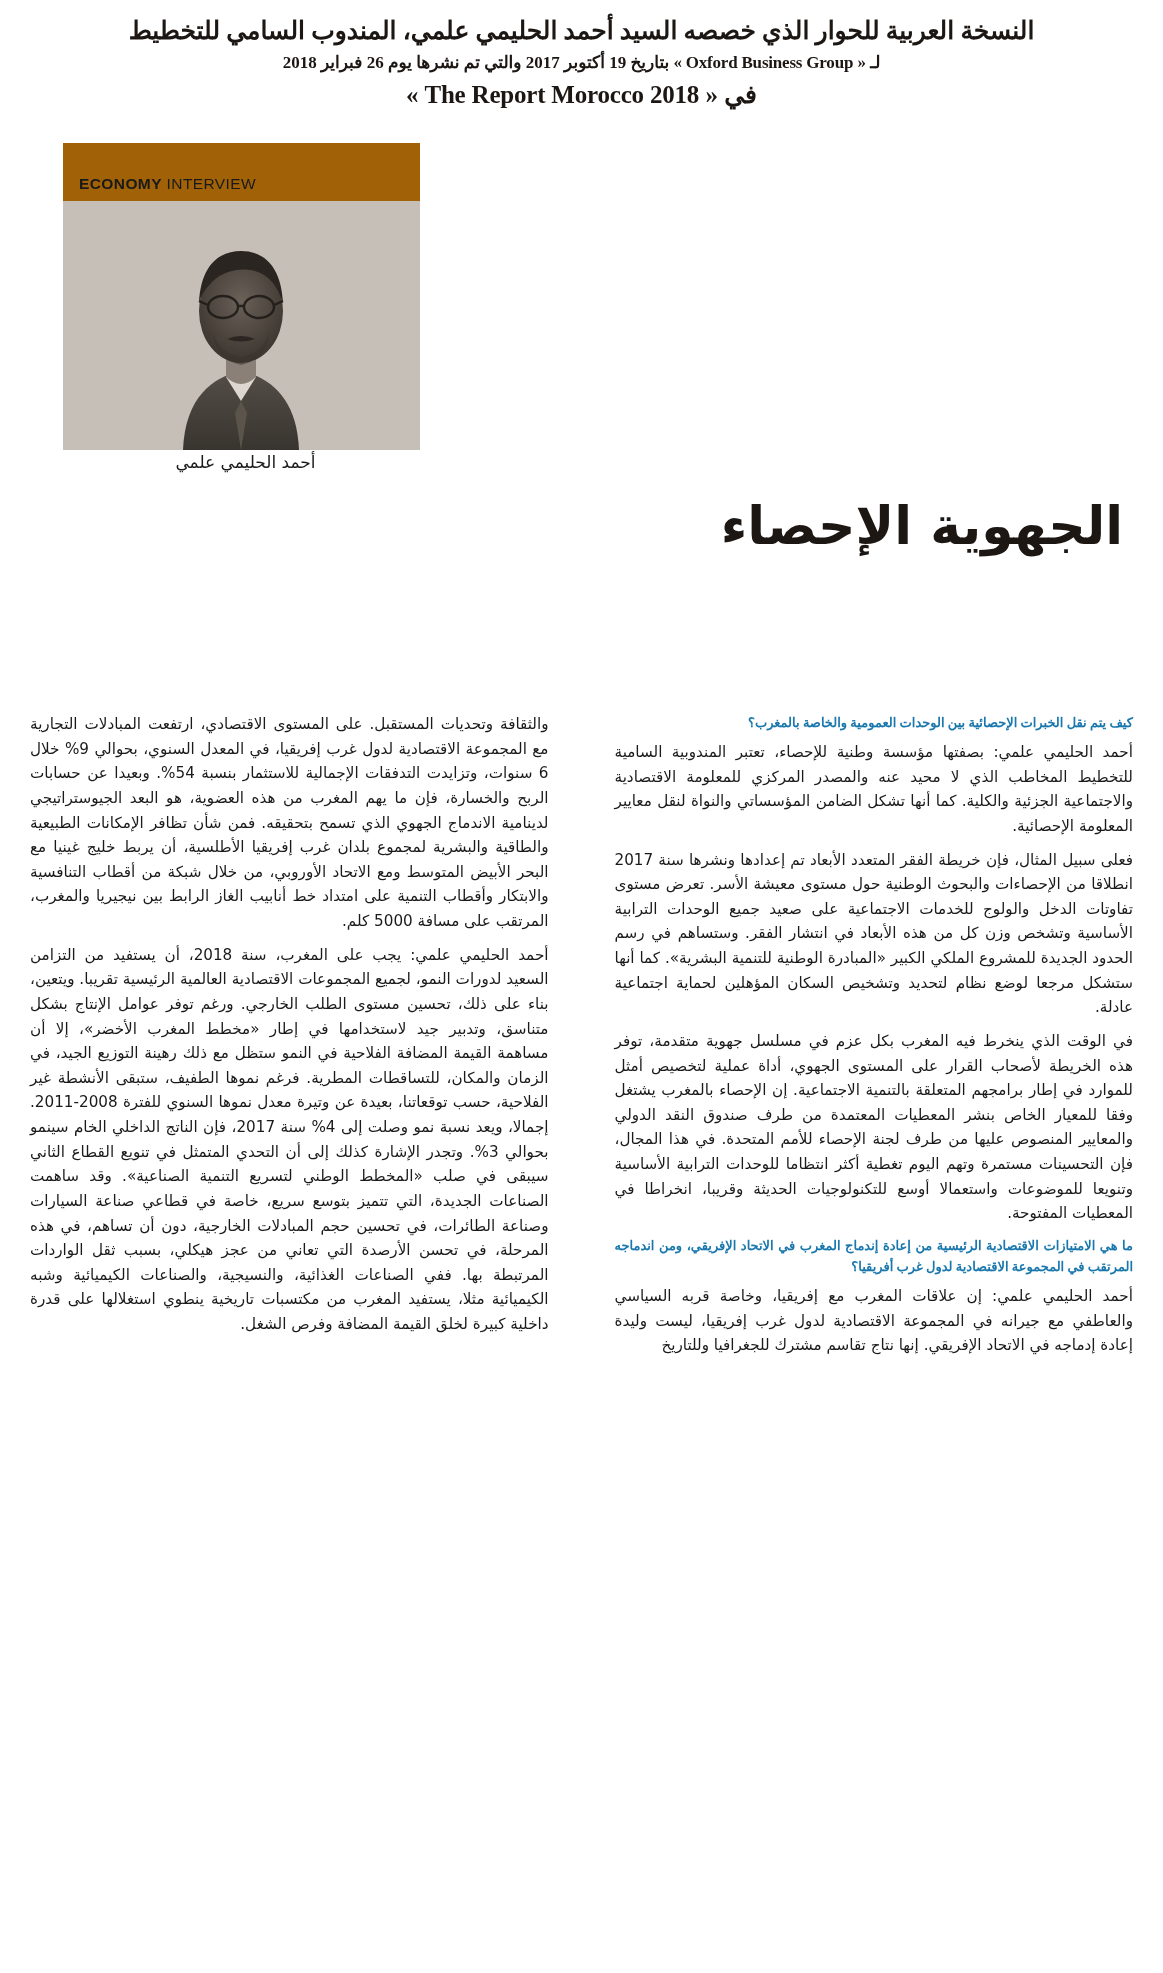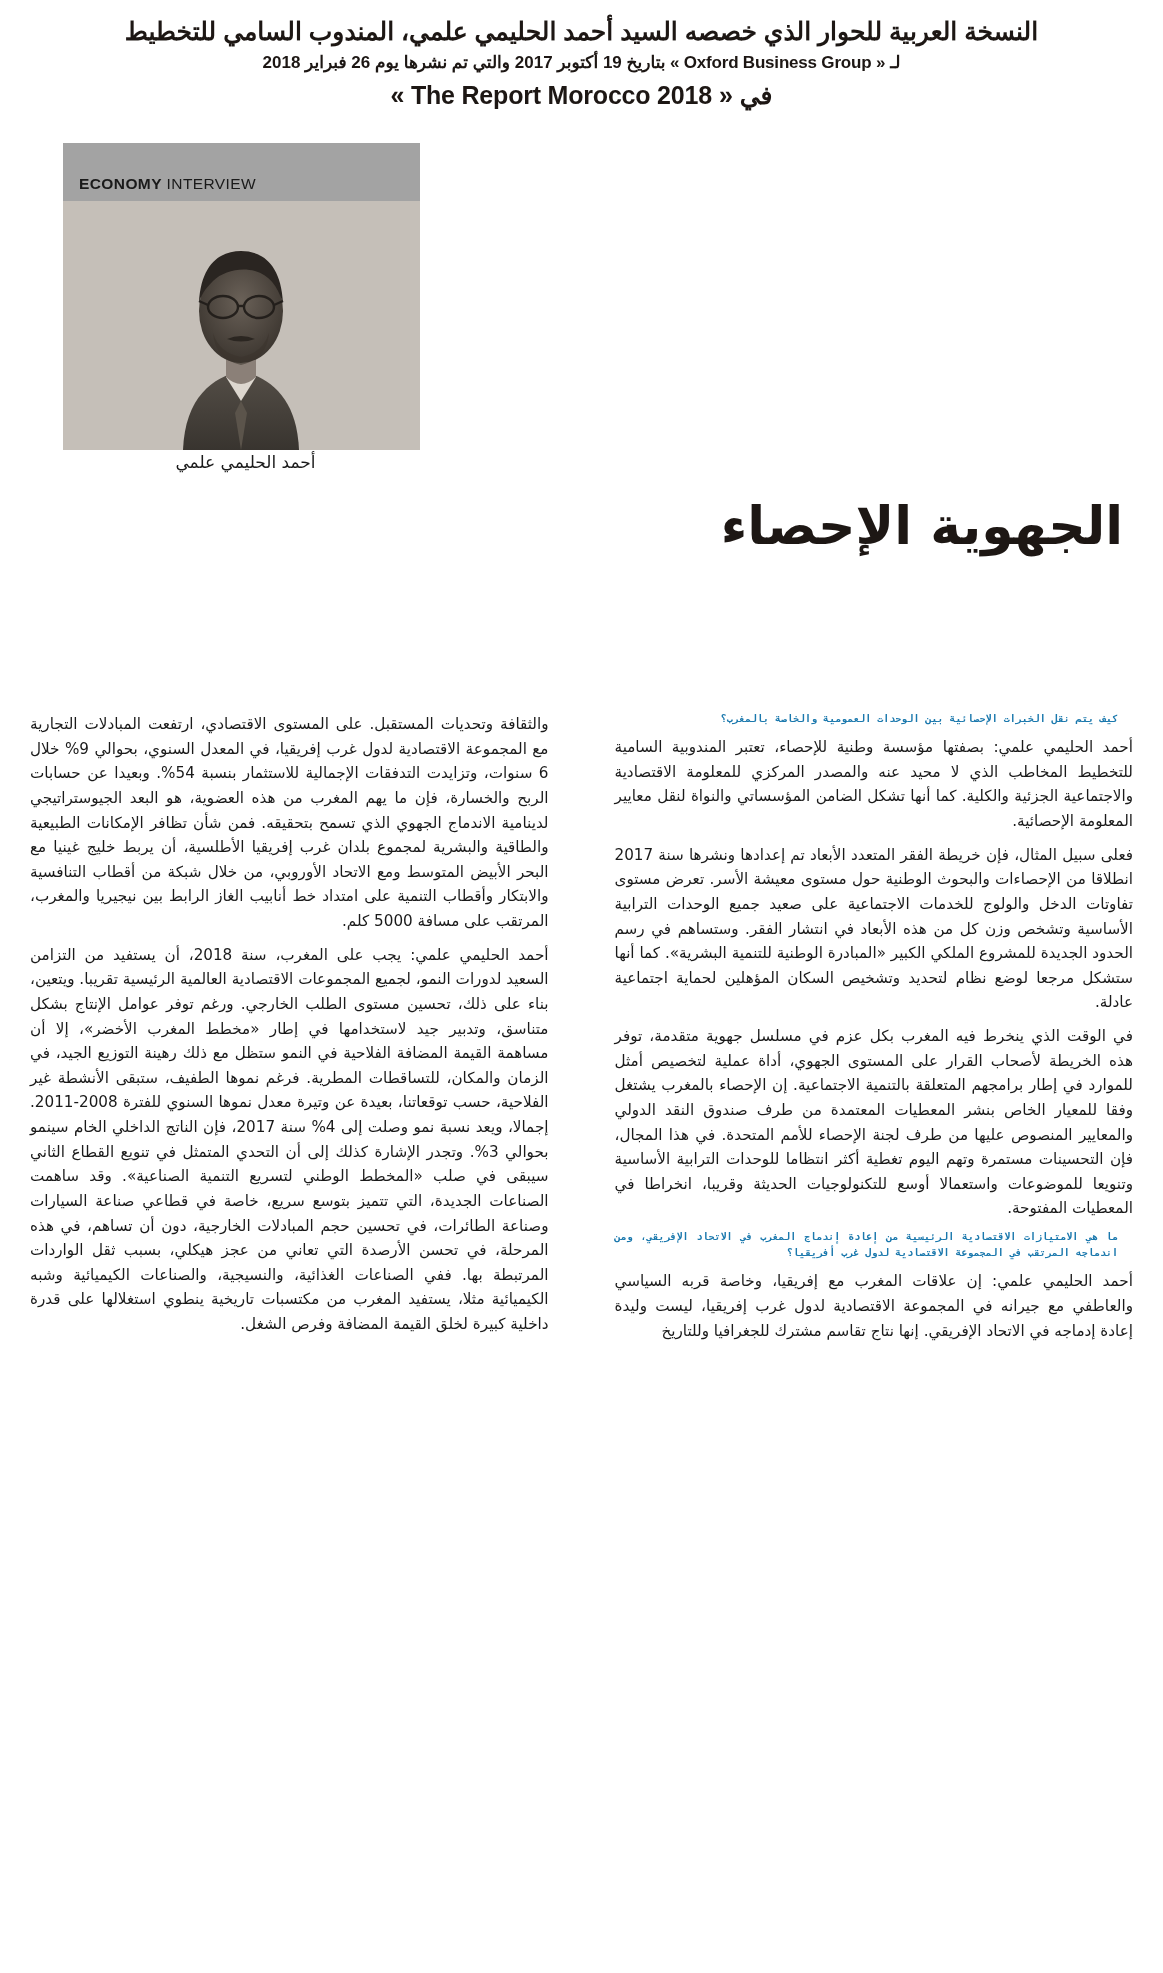--- a/index.html
+++ b/index.html
@@ -28,21 +28,21 @@
   
   .header-note {
     position: absolute;
     top: 12px;
     right: 30px;
     left: 30px;
     text-align: center;
     direction: rtl;
   }
   .header-note .hline {
-    font-family: Liberation Sans, sans-serif;
+    font-family: Liberation Serif, serif;
     font-weight: bold;
     font-size: 25px;
     line-height: 1.52;
     color: #1d1714;
     letter-spacing: -0.2px;
     white-space: nowrap;
   }
   .header-note .hline.l1 { font-size: 25px; }
   .header-note .hline.l2 { font-size: 17px; }
   .header-note .hline.l3 { font-size: 25px; }
@@ -53,21 +53,21 @@
     top: 143px;
     left: 63px;
     width: 357px;
     height: 307px;
   }
   .banner {
     position: absolute;
     top: 0; left: 0;
     width: 357px;
     height: 58px;
-    background: #a3a3a3;
+    background: #a16207;
     direction: ltr;
     text-align: left;
   }
   .banner-text {
     position: absolute;
     left: 16px;
     bottom: 8px;
     font-family: "Liberation Sans", sans-serif;
     font-size: 15.5px;
     letter-spacing: 0.4px;
@@ -143,26 +143,26 @@
     align-items: flex-start;
   }
   .col {
     flex: 1 1 0;
     min-width: 0;
     direction: rtl;
     text-align: justify;
     text-align-last: right;
   }
   .q {
-    font-family: Liberation Mono, monospace;
+    font-family: Liberation Serif, serif;
     font-weight: bold;
-    font-size: 10px;
+    font-size: 13px;
     line-height: 1.62;
     color: #1a78ad;
-    margin: 0 15px 7px 0;
+    margin: 0 0 7px 0;
     text-align: justify;
     text-align-last: right;
   }
   .p {
     font-family: "DejaVu Sans", "Liberation Sans", sans-serif;
     font-size: 15.2px;
     line-height: 1.62;
     color: #1a1a1a;
     margin: 0 0 9px 0;
     text-align: justify;

